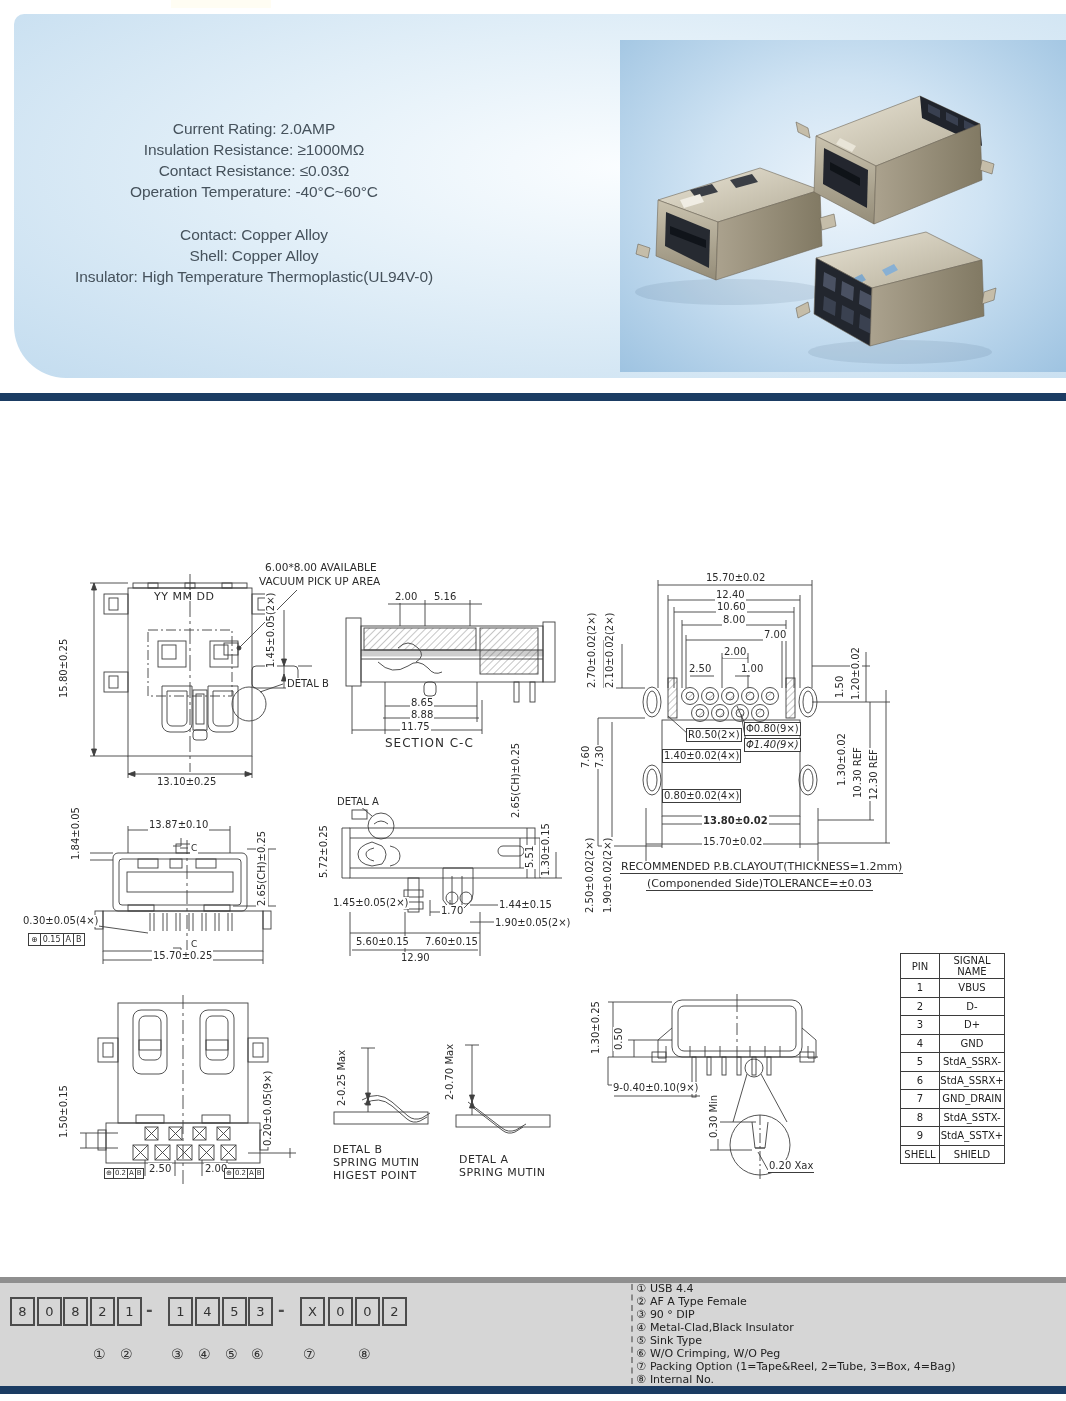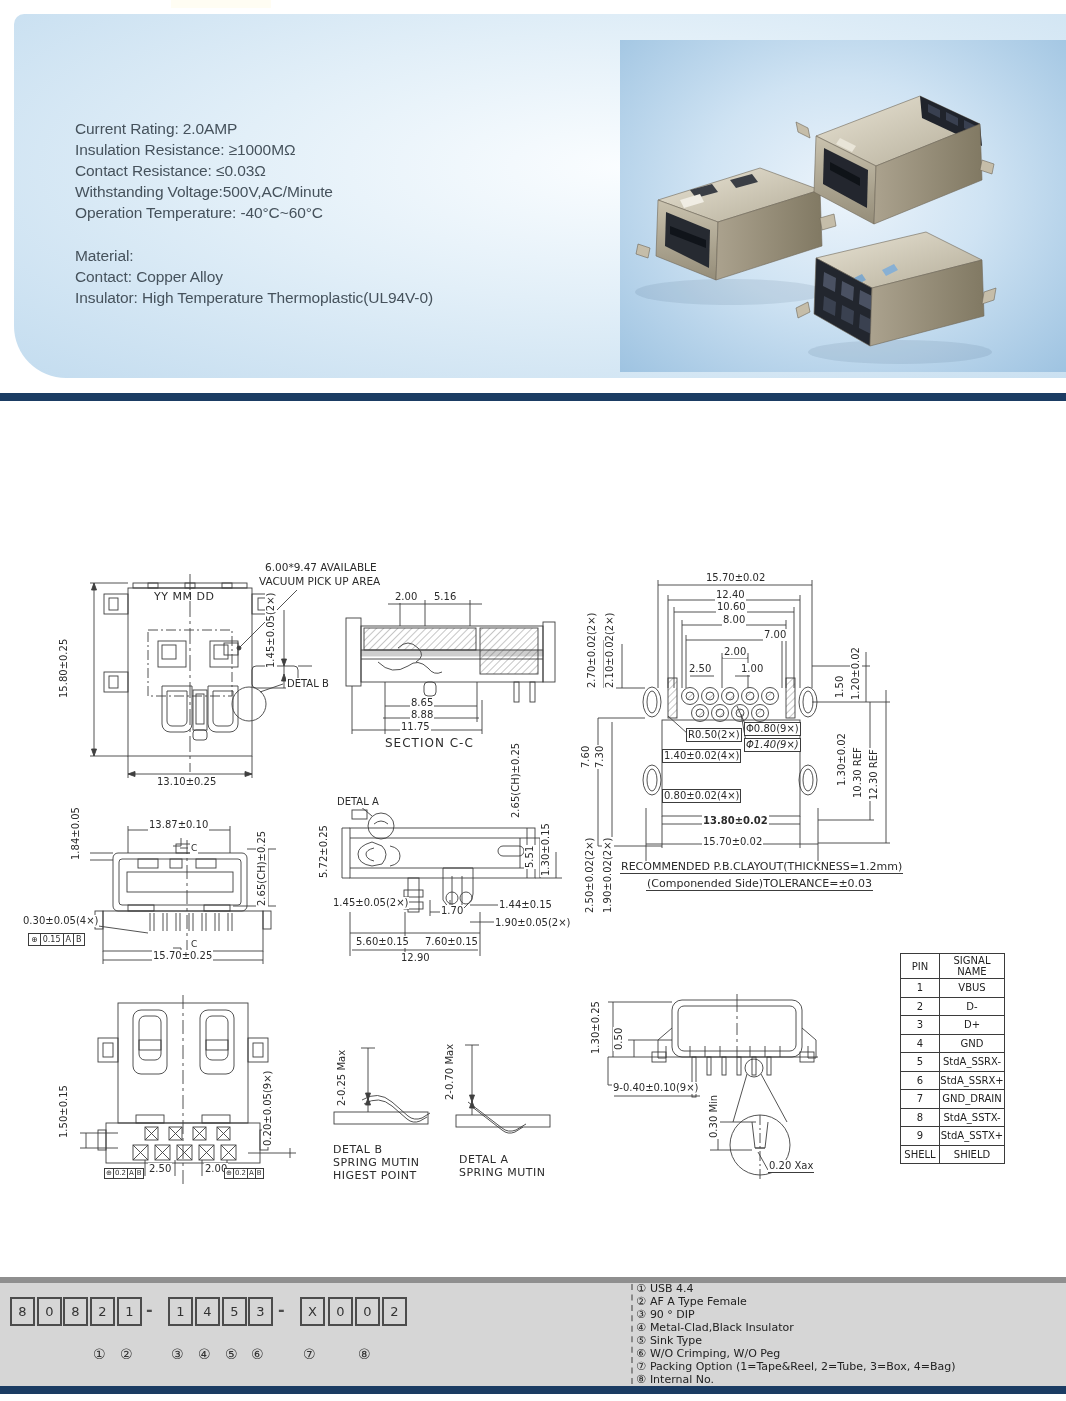--- a/index.html
+++ b/index.html
@@ -5,21 +5,21 @@
   html,body{margin:0;padding:0;background:#ffffff;}
   #page{position:relative;width:1066px;height:1401px;overflow:hidden;background:#fff;
         font-family:"Liberation Sans",sans-serif;}
   
   .panel{position:absolute;left:14px;top:14px;width:1052px;height:364px;
          border-radius:10px 0 0 52px;
          background:radial-gradient(ellipse at 58% 42%, #fafdff 0%, #e2eff8 45%, #c3dcef 100%);}
   .topcream{position:absolute;left:171px;top:0;width:100px;height:8px;background:#fffdf3;}
   .navybar{position:absolute;left:0;width:1066px;height:8px;}
   .specs{position:absolute;left:75px;top:118px;color:#46525c;font-size:15.5px;line-height:21px;
-         letter-spacing:-0.1px;}
+         letter-spacing:-0.1px;text-align:center;}
   .specs div{height:21px;white-space:nowrap;}
   .specgap{height:22px !important;}
   
   .photo{position:absolute;left:620px;top:40px;width:446px;height:332px;
          background:radial-gradient(ellipse at 50% 46%, #ecf4fb 0%, #cfe3f3 45%, #9ec3e1 100%);}
   .photo svg{position:absolute;left:0;top:0;}
   
   .dim{position:absolute;font-family:"DejaVu Sans",sans-serif;font-size:10px;color:#2b2b2b;
        background:#fff;white-space:nowrap;padding:0 1px;line-height:12px;}
   .vdim{transform-origin:0 100%;transform:rotate(-90deg);}
@@ -60,25 +60,24 @@
 
 <div id="page">
 
   <div class="topcream"></div>
   <div class="panel"></div>
 
   <div class="specs">
     <div>Current Rating: 2.0AMP</div>
     <div>Insulation Resistance: ≥1000MΩ</div>
     <div>Contact Resistance: ≤0.03Ω</div>
-    <div>Withstanding Voltage:500V,AC/Minute</div>
     <div>Operation Temperature: -40°C~60°C</div>
     <div class="specgap"></div>
-    <div>Material:</div>
     <div>Contact: Copper Alloy</div>
+    <div>Shell: Copper Alloy</div>
     <div>Insulator: High Temperature Thermoplastic(UL94V-0)</div>
   </div>
 
   <div class="photo">
     <svg width="446" height="332" viewBox="0 0 446 332">
       <defs>
         <linearGradient id="mTop" x1="0" y1="0" x2="1" y2="1">
           <stop offset="0" stop-color="#e8e3d4"></stop>
             <stop offset="1" stop-color="#b4ad99"></stop>
         </linearGradient>
@@ -525,21 +524,21 @@
       <line x1="248" y1="1328" x2="269" y2="1328"></line>
         <line x1="258" y1="1328" x2="258" y2="1344"></line>
       <line x1="300" y1="1328" x2="321" y2="1328"></line>
         <line x1="310" y1="1328" x2="310" y2="1344"></line>
       <line x1="328" y1="1328" x2="403" y2="1328"></line>
         <line x1="365" y1="1328" x2="365" y2="1344"></line>
     </g>
   </svg>
 
   <span class="dim cap" style="left:153px;top:591px;">YY MM DD</span>
-  <span class="dim" style="left:264px;top:561px;font-size:10.5px;">6.00*9.47 AVAILABLE</span>
+  <span class="dim" style="left:264px;top:561px;font-size:10.5px;">6.00*8.00 AVAILABLE</span>
   <span class="dim" style="left:258px;top:575px;font-size:10.5px;">VACUUM PICK UP AREA</span>
   <span class="dim vdim" style="left:70px;top:687px;">15.80±0.25</span>
   <span class="dim" style="left:156px;top:776px;text-align:center;">13.10±0.25</span>
   <span class="dim vdim" style="left:277px;top:657px;">1.45±0.05(2×)</span>
   <span class="dim" style="left:286px;top:678px;">DETAL B</span>
 
   <span class="dim" style="left:394px;top:591px;">2.00</span>
   <span class="dim" style="left:433px;top:591px;">5.16</span>
   <span class="dim" style="left:410px;top:697px;">8.65</span>
   <span class="dim" style="left:410px;top:709px;">8.88</span>

